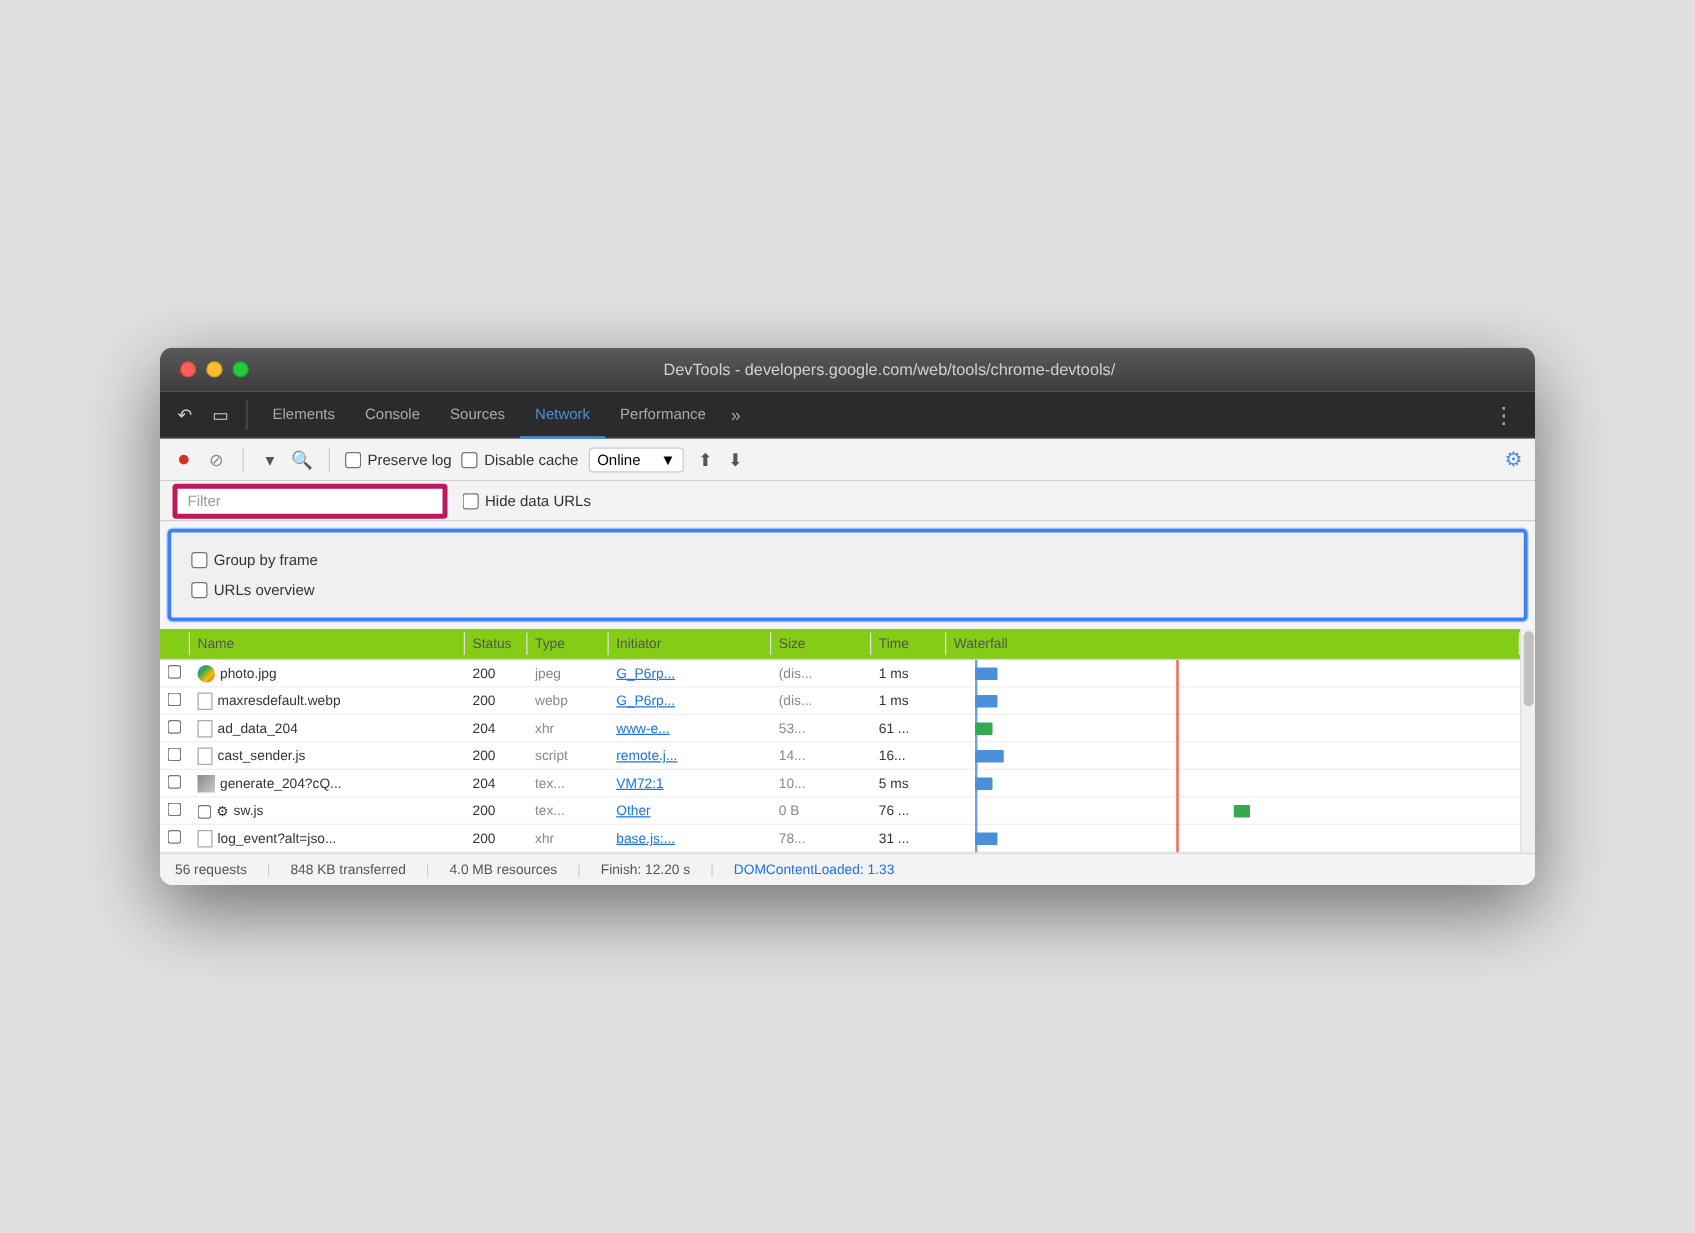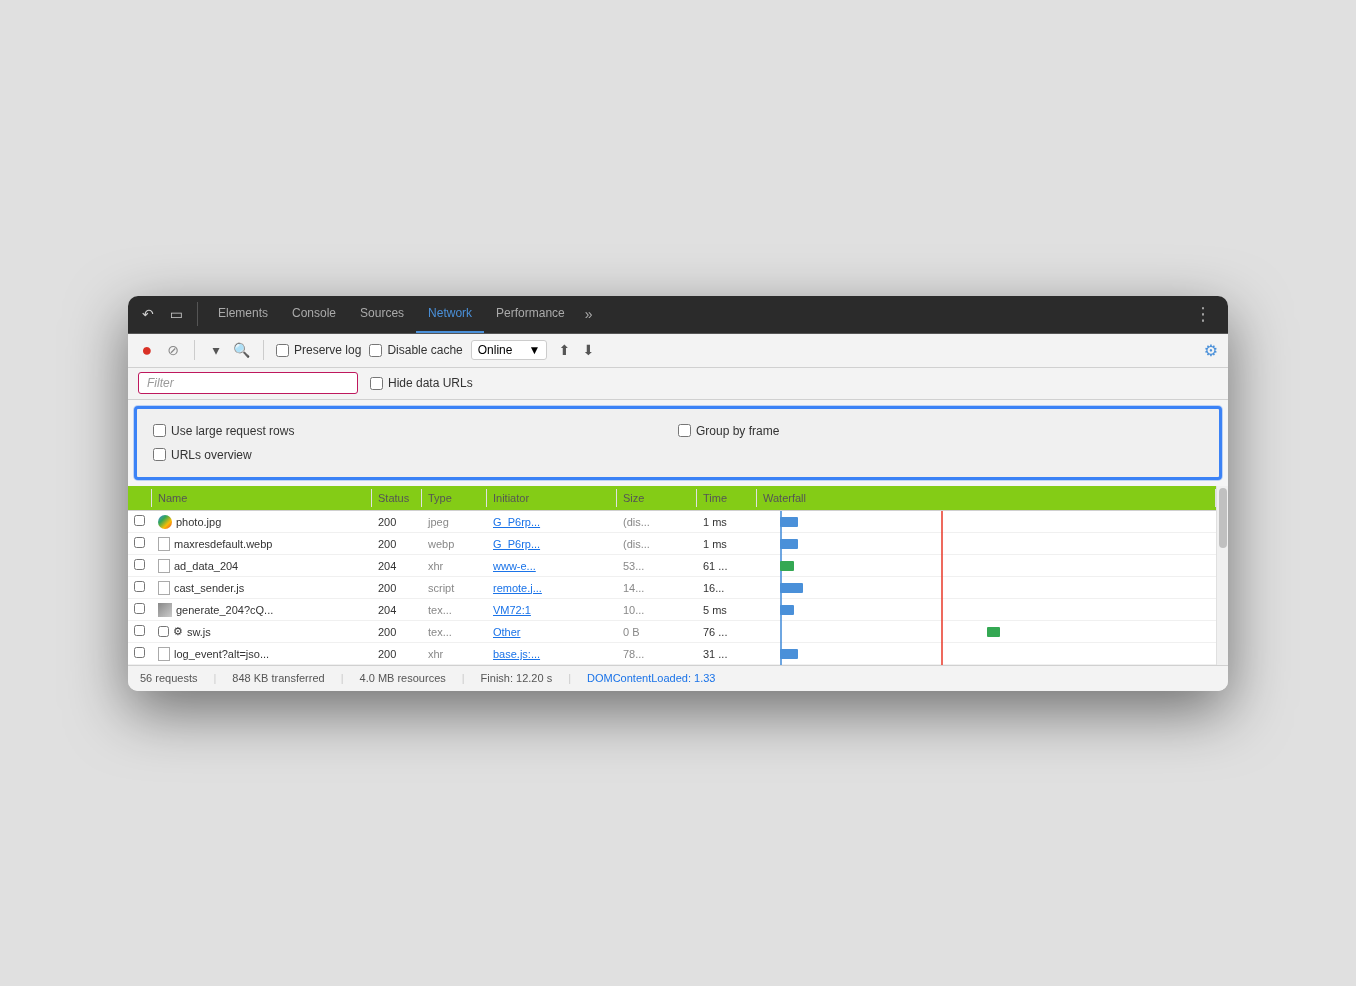--- a/index.html
+++ b/index.html
@@ -134,21 +134,20 @@
     .toolbar-btn.red { color: #d93025; font-size: 18px; }
     .toolbar-btn.gray { color: #888; }
     .divider-v {
       width: 1px;
       height: 20px;
       background: #ccc;
       margin: 0 4px;
     }
     .checkbox-label {
       display: flex;
-      align-items: center;
       gap: 5px;
       font-size: 12px;
       color: #333;
       cursor: pointer;
       white-space: nowrap;
     }
     .checkbox-label input { cursor: pointer; }
     .online-select {
       display: flex;
       align-items: center;
@@ -179,28 +178,27 @@
     .filter-bar {
       background: #f3f3f3;
       border-bottom: 1px solid #d0d0d0;
       padding: 5px 10px;
       display: flex;
       align-items: center;
       gap: 12px;
       height: 32px;
     }
     .filter-input {
-      border: 1px solid #be185d;
+      border: 4px solid #be185d;
       border-radius: 3px;
       padding: 3px 8px;
       font-size: 12px;
       width: 220px;
       background: #fff;
       color: #333;
-      font-style: italic;
     }
     .filter-input::placeholder { color: #999; }
 
     
     .settings-panel {
       background: #f0f0f0;
       border: 3px solid #3b82f6;
       border-radius: 4px;
       margin: 6px;
       padding: 10px 16px;
@@ -358,20 +356,28 @@
     .table-area {
       flex: 1;
       overflow: hidden;
     }
   </style>
 </head>
 <body>
 
 <div class="window">
 
+  <div class="titlebar">
+    <div class="traffic-lights">
+      <span class="tl tl-red"></span>
+      <span class="tl tl-yellow"></span>
+      <span class="tl tl-green"></span>
+    </div>
+    <span class="titlebar-text">DevTools - developers.google.com/web/tools/chrome-devtools/</span>
+  </div>
 
   <div class="devtools-tabs">
     <div class="tab-icons">
       <button class="tab-icon-btn">↶</button>
       <button class="tab-icon-btn">▭</button>
     </div>
     <button class="tab">Elements</button>
     <button class="tab">Console</button>
     <button class="tab">Sources</button>
     <button class="tab active">Network</button>
@@ -413,26 +419,20 @@
       <input type="checkbox" style="">
       <span>Hide data URLs</span>
     </label>
   </div>
 
   <div class="settings-panel">
     <div class="settings-row">
       <div class="settings-col">
         <label class="checkbox-label">
           <input type="checkbox" style="">
-          <span class="settings-label">Use large request rows</span>
-        </label>
-      </div>
-      <div class="settings-col">
-        <label class="checkbox-label">
-          <input type="checkbox" style="">
           <span class="settings-label">Group by frame</span>
         </label>
       </div>
     </div>
     <div class="settings-row">
       <div class="settings-col">
         <label class="checkbox-label">
           <input type="checkbox" style="">
           <span class="settings-label">URLs overview</span>
         </label>

